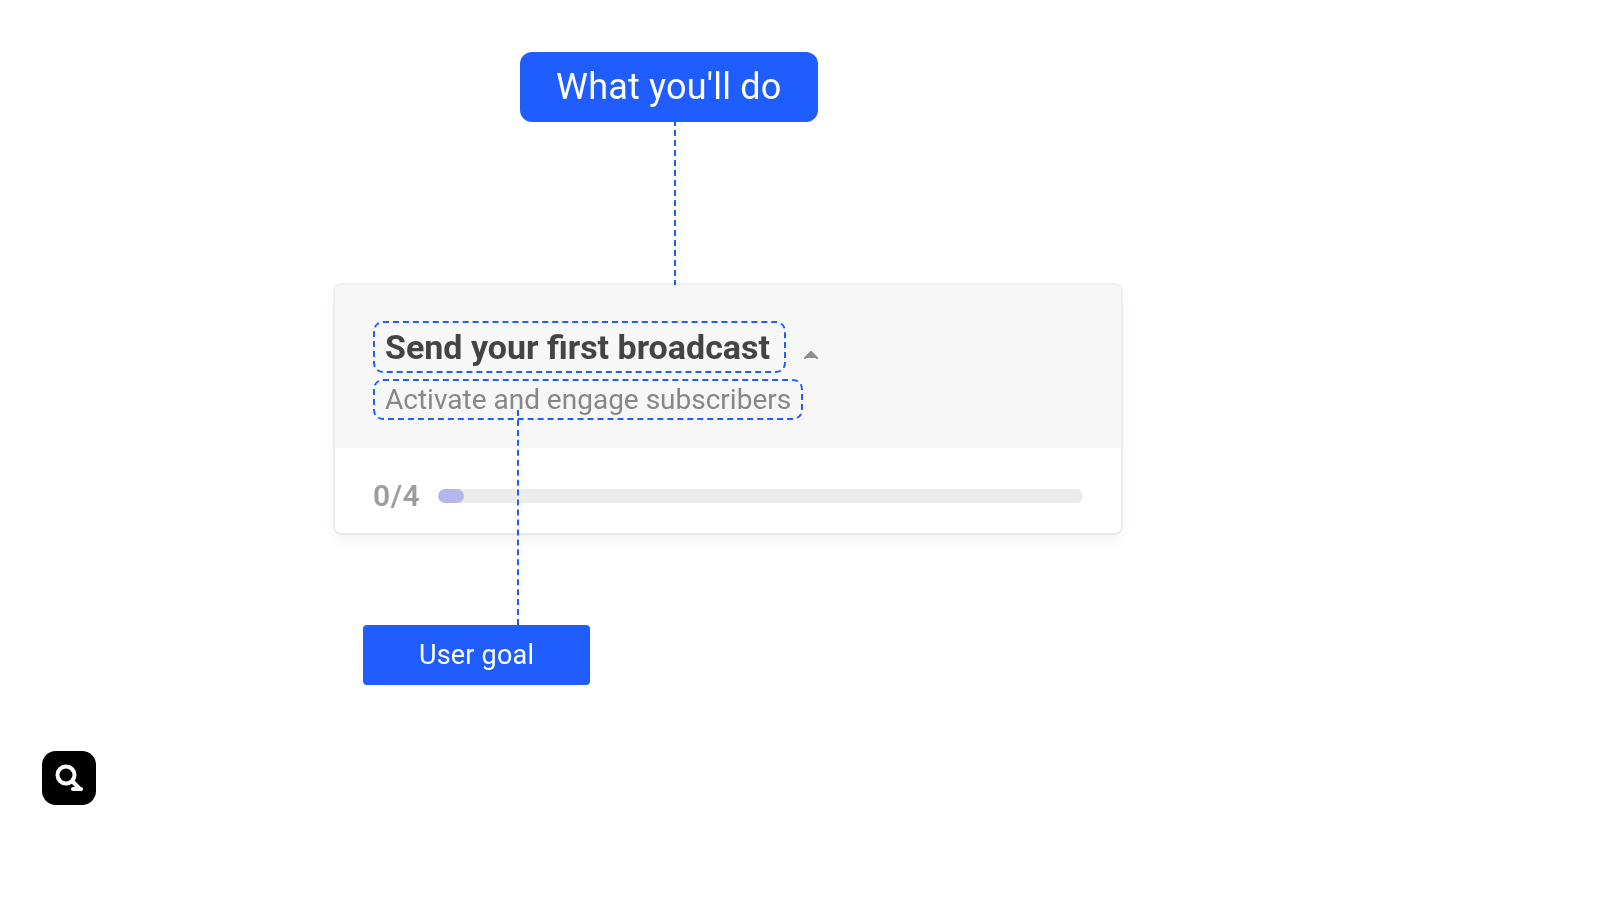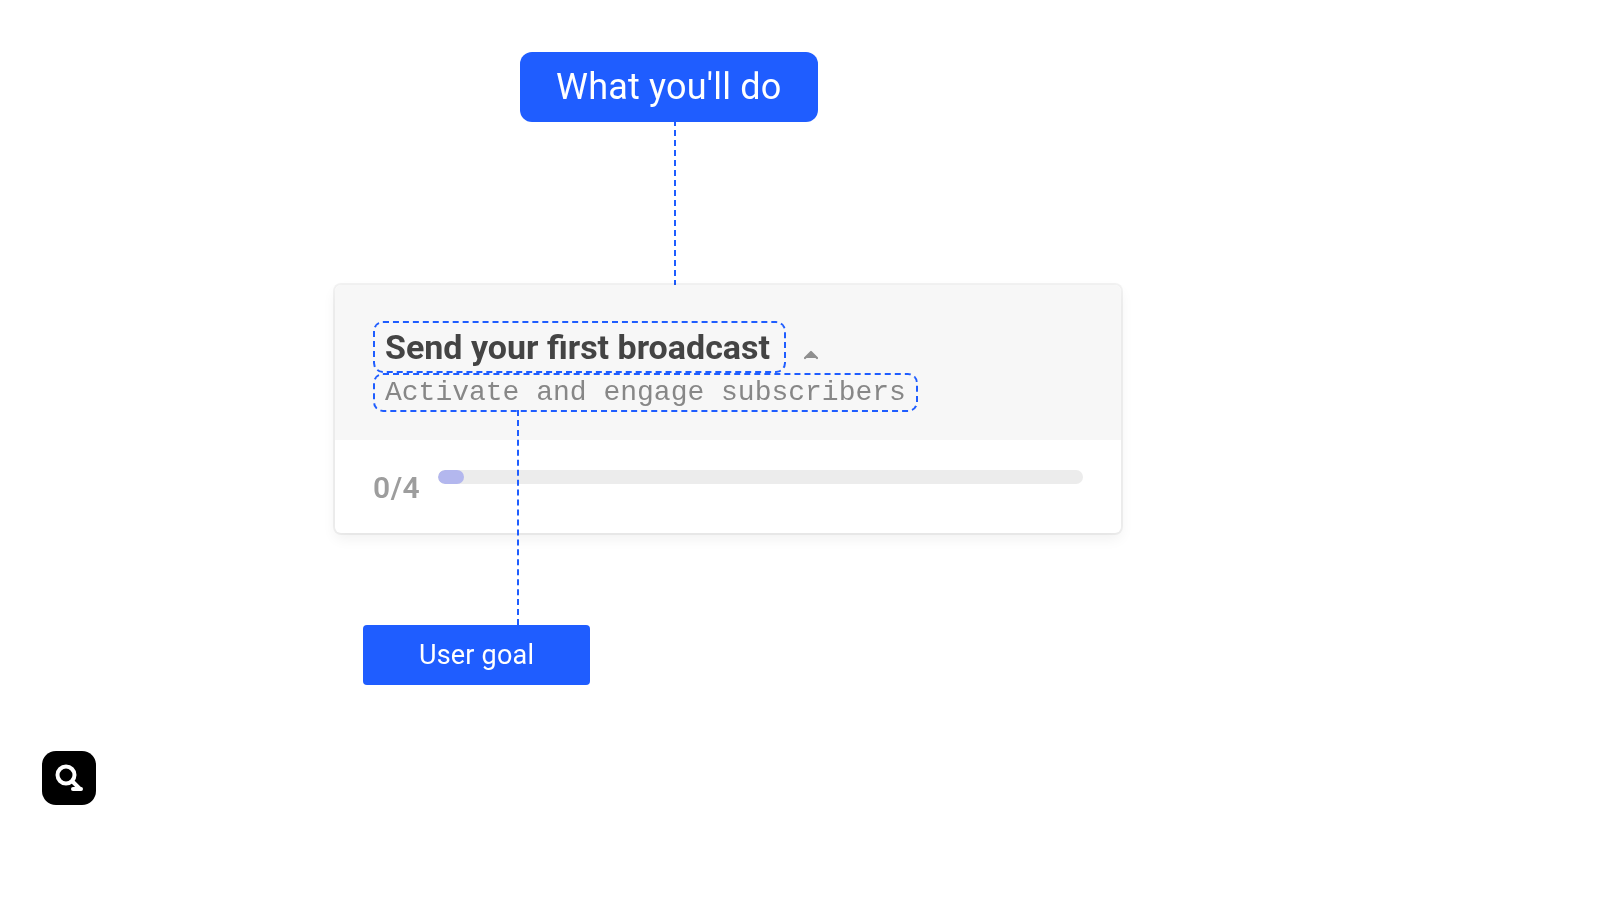--- a/index.html
+++ b/index.html
@@ -90,31 +90,32 @@
       display: inline-block;
       margin-left: 14px;
       vertical-align: middle;
     }
 
     .dashed-subtitle-wrap {
       display: inline-block;
       border: 2.5px dashed #1f5dff;
       border-radius: 10px;
       padding: 2px 10px;
-      font-family: Liberation Mono, monospace;
+      margin-top: 6px;
     }
 
     .card-subtitle {
       font-size: 28px;
       color: #878787;
       font-weight: 400;
     }
 
     .card-progress-row {
       display: flex;
+      align-items: center;
       gap: 18px;
       padding: 30px 38px 0 38px;
     }
 
     .counter {
       font-size: 30px;
       color: #9d9d9d;
       font-weight: 600;
       letter-spacing: 0.5px;
     }

